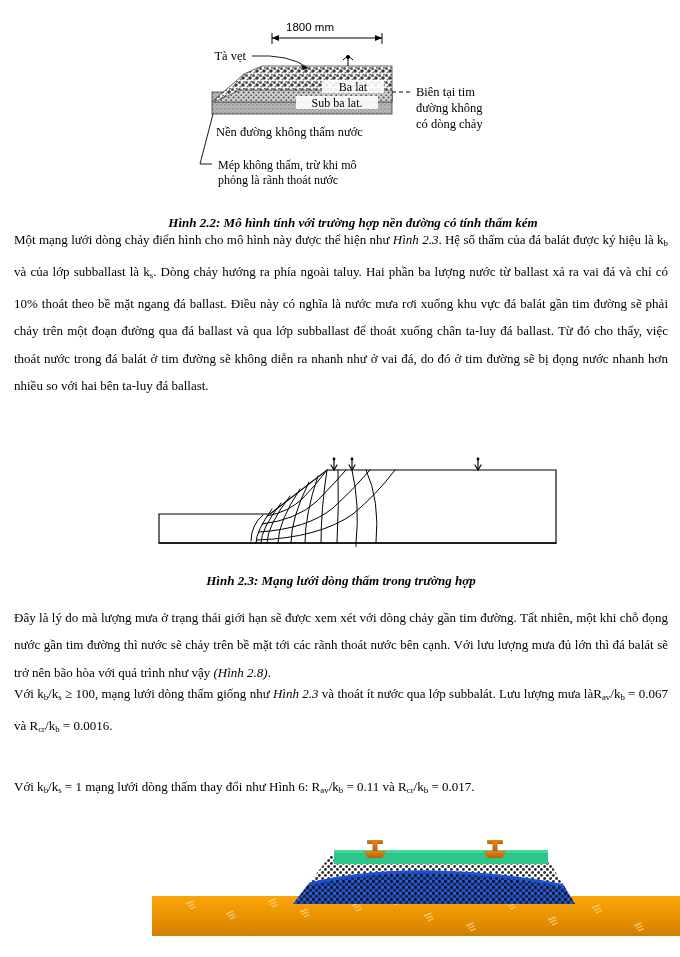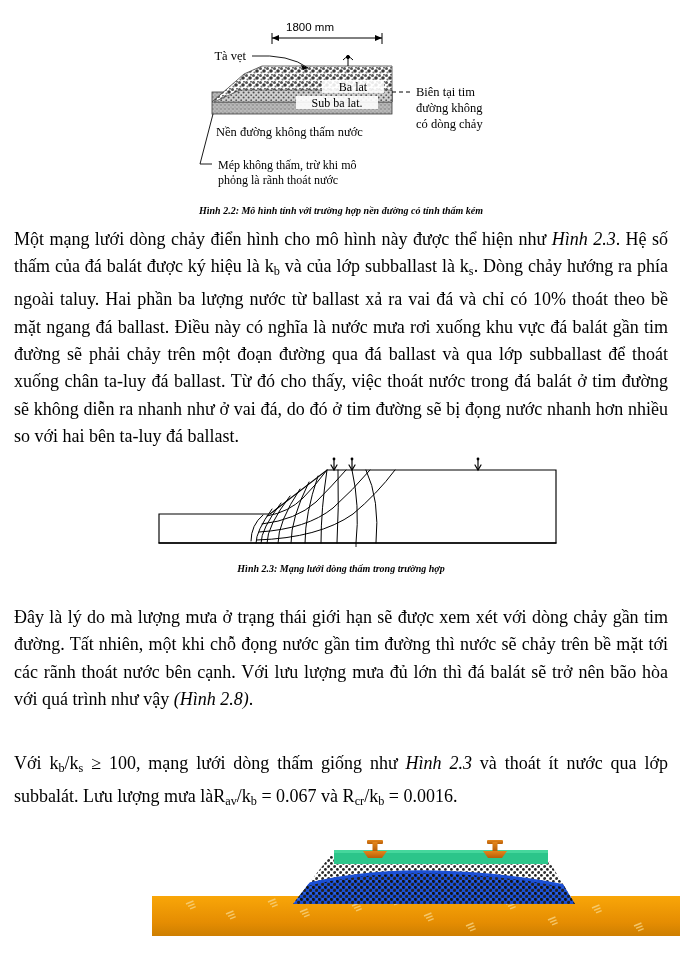--- a/index.html
+++ b/index.html
@@ -8,46 +8,46 @@
     background:#ffffff;
     font-family:"Liberation Serif","DejaVu Serif",serif;
     color:#000;
     position:relative;
     overflow:hidden;
   }
   .page{position:relative;width:680px;height:777px;}
 
   
   .para{
-    font-size:18px;
+    font-size:13px;
     line-height:27.4px;
     text-align:justify;
     margin:0;
     padding:0;
   }
   .para.last-left{text-align:left;}
   .caption{
-    font-size:10px;
+    font-size:13px;
     font-weight:bold;
     font-style:italic;
     text-align:center;
     line-height:21px;
-    margin:0;
+    margin:12px;
   }
   sub{font-size:0.68em;vertical-align:-0.28em;}
   .it{font-style:italic;}
 
   
   #fig22{position:absolute;left:0;top:4px;width:680px;height:192px;}
   #cap22{position:absolute;left:14px;top:200px;width:654px;}
   #body1{position:absolute;left:14px;top:226px;width:654px;}
   #fig23{position:absolute;left:0;top:452px;width:680px;height:105px;}
   #cap23{position:absolute;left:14px;top:558px;width:654px;font-family:Liberation Serif, serif;}
   #body2{position:absolute;left:14px;top:604px;width:654px;}
-  #body3{position:absolute;left:14px;top:750px;width:654px;}
+  #body3{position:absolute;left:14px;top:680px;width:654px;}
   #body4{position:absolute;left:14px;top:773px;width:654px;}
   #fig24{position:absolute;left:0;top:808px;width:680px;height:128px;}
   #cap24{position:absolute;left:14px;top:933px;width:654px;}
 
   svg{display:block;}
   .fig-wrap{width:100%;height:100%;}
 </style>
 </head>
 <body>
 
@@ -184,20 +184,21 @@
   </div>
 
   <div id="cap23">
     <div class="caption">Hình 2.3: Mạng lưới dòng thấm trong trường hợp</div>
   </div>
 
   <p id="body2" class="para"><span>Đây là lý do mà lượng mưa ở trạng thái giới hạn sẽ được xem xét với dòng chảy gần tim đường. Tất nhiên, một khi chỗ đọng nước gần tim đường thì nước sẽ chảy trên bề mặt tới các rãnh thoát nước bên cạnh. Với lưu lượng mưa đủ lớn thì đá balát sẽ trở nên bão hòa với quá trình như vậy </span><span class="it">(Hình 2.8)</span><span>.</span></p>
 
   <p id="body3" class="para"><span>Với k</span><sub>b</sub><span>/k</span><sub>s</sub><span> ≥ 100, mạng lưới dòng thấm giống như </span><span class="it">Hình 2.3</span><span> và thoát ít nước qua lớp subbalát. Lưu lượng mưa làR</span><sub>av</sub><span>/k</span><sub>b</sub><span> = 0.067 và R</span><sub>cr</sub><span>/k</span><sub>b</sub><span> = 0.0016.</span></p>
 
+  <p id="body4" class="para last-left"><span>Với k</span><sub>b</sub><span>/k</span><sub>s</sub><span> = 1 mạng lưới dòng thấm thay đổi như Hình 6: R</span><sub>av</sub><span>/k</span><sub>b</sub><span> = 0.11 và R</span><sub>cr</sub><span>/k</span><sub>b</sub><span> = 0.017.</span></p>
 
   <div id="fig24">
     <svg class="fig-wrap" viewBox="0 0 680 128" xmlns="http://www.w3.org/2000/svg">
       <defs>
         <linearGradient id="soilGrad" x1="0" y1="0" x2="0" y2="1">
           <stop offset="0%" stop-color="#F9A608"></stop>
           <stop offset="55%" stop-color="#E58D02"></stop>
           <stop offset="100%" stop-color="#C07600"></stop>
         </linearGradient>
         <linearGradient id="railGrad" x1="0" y1="0" x2="0" y2="1">

